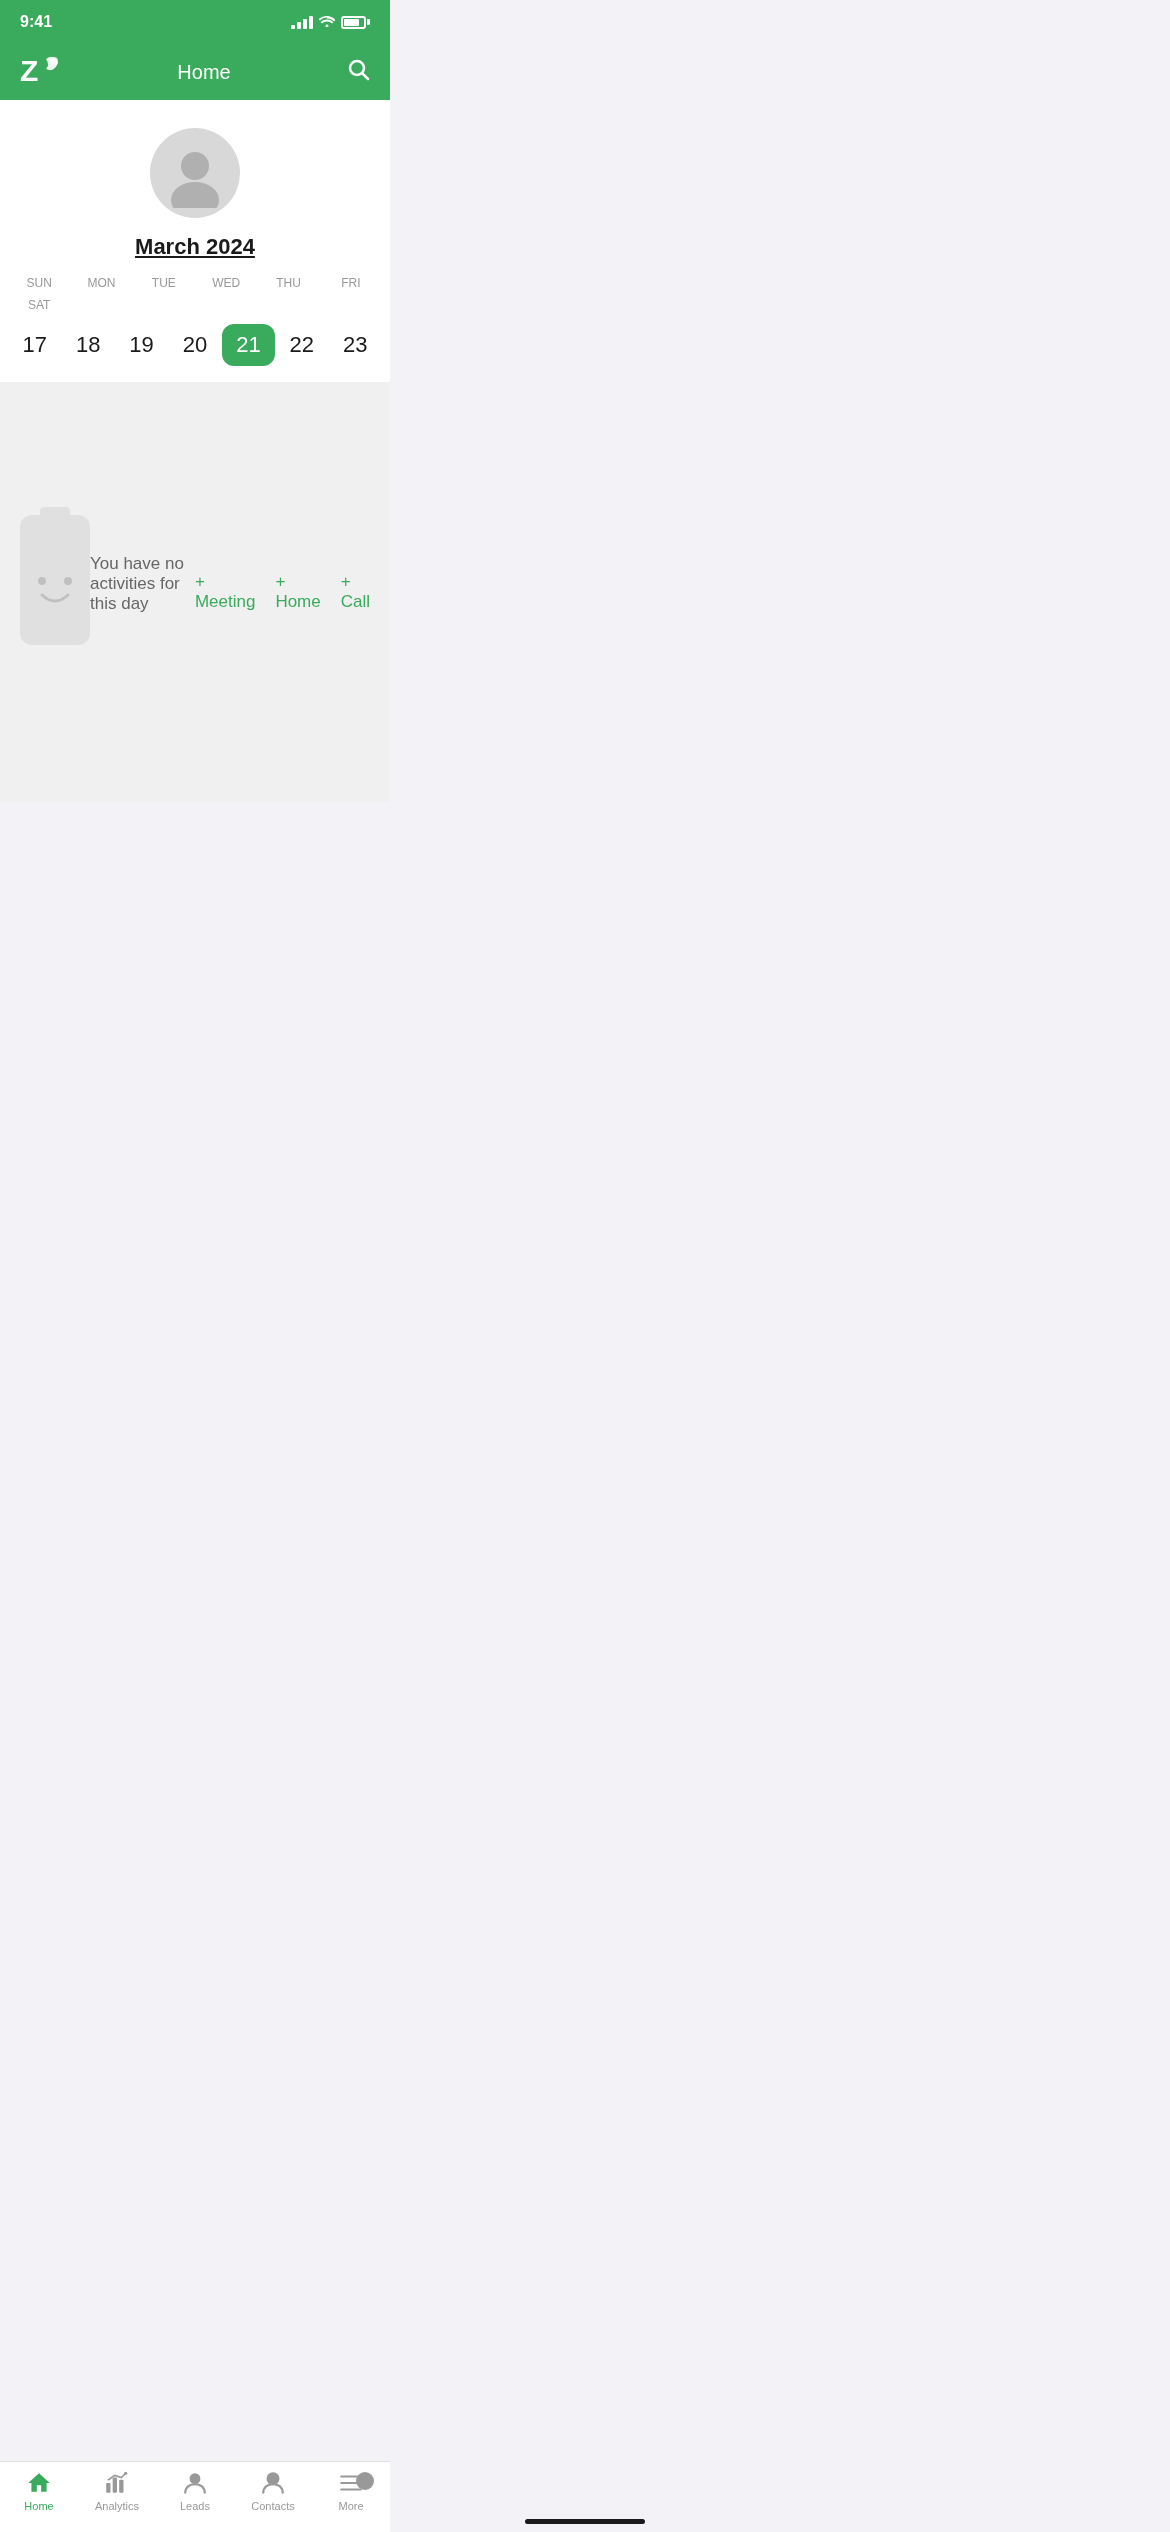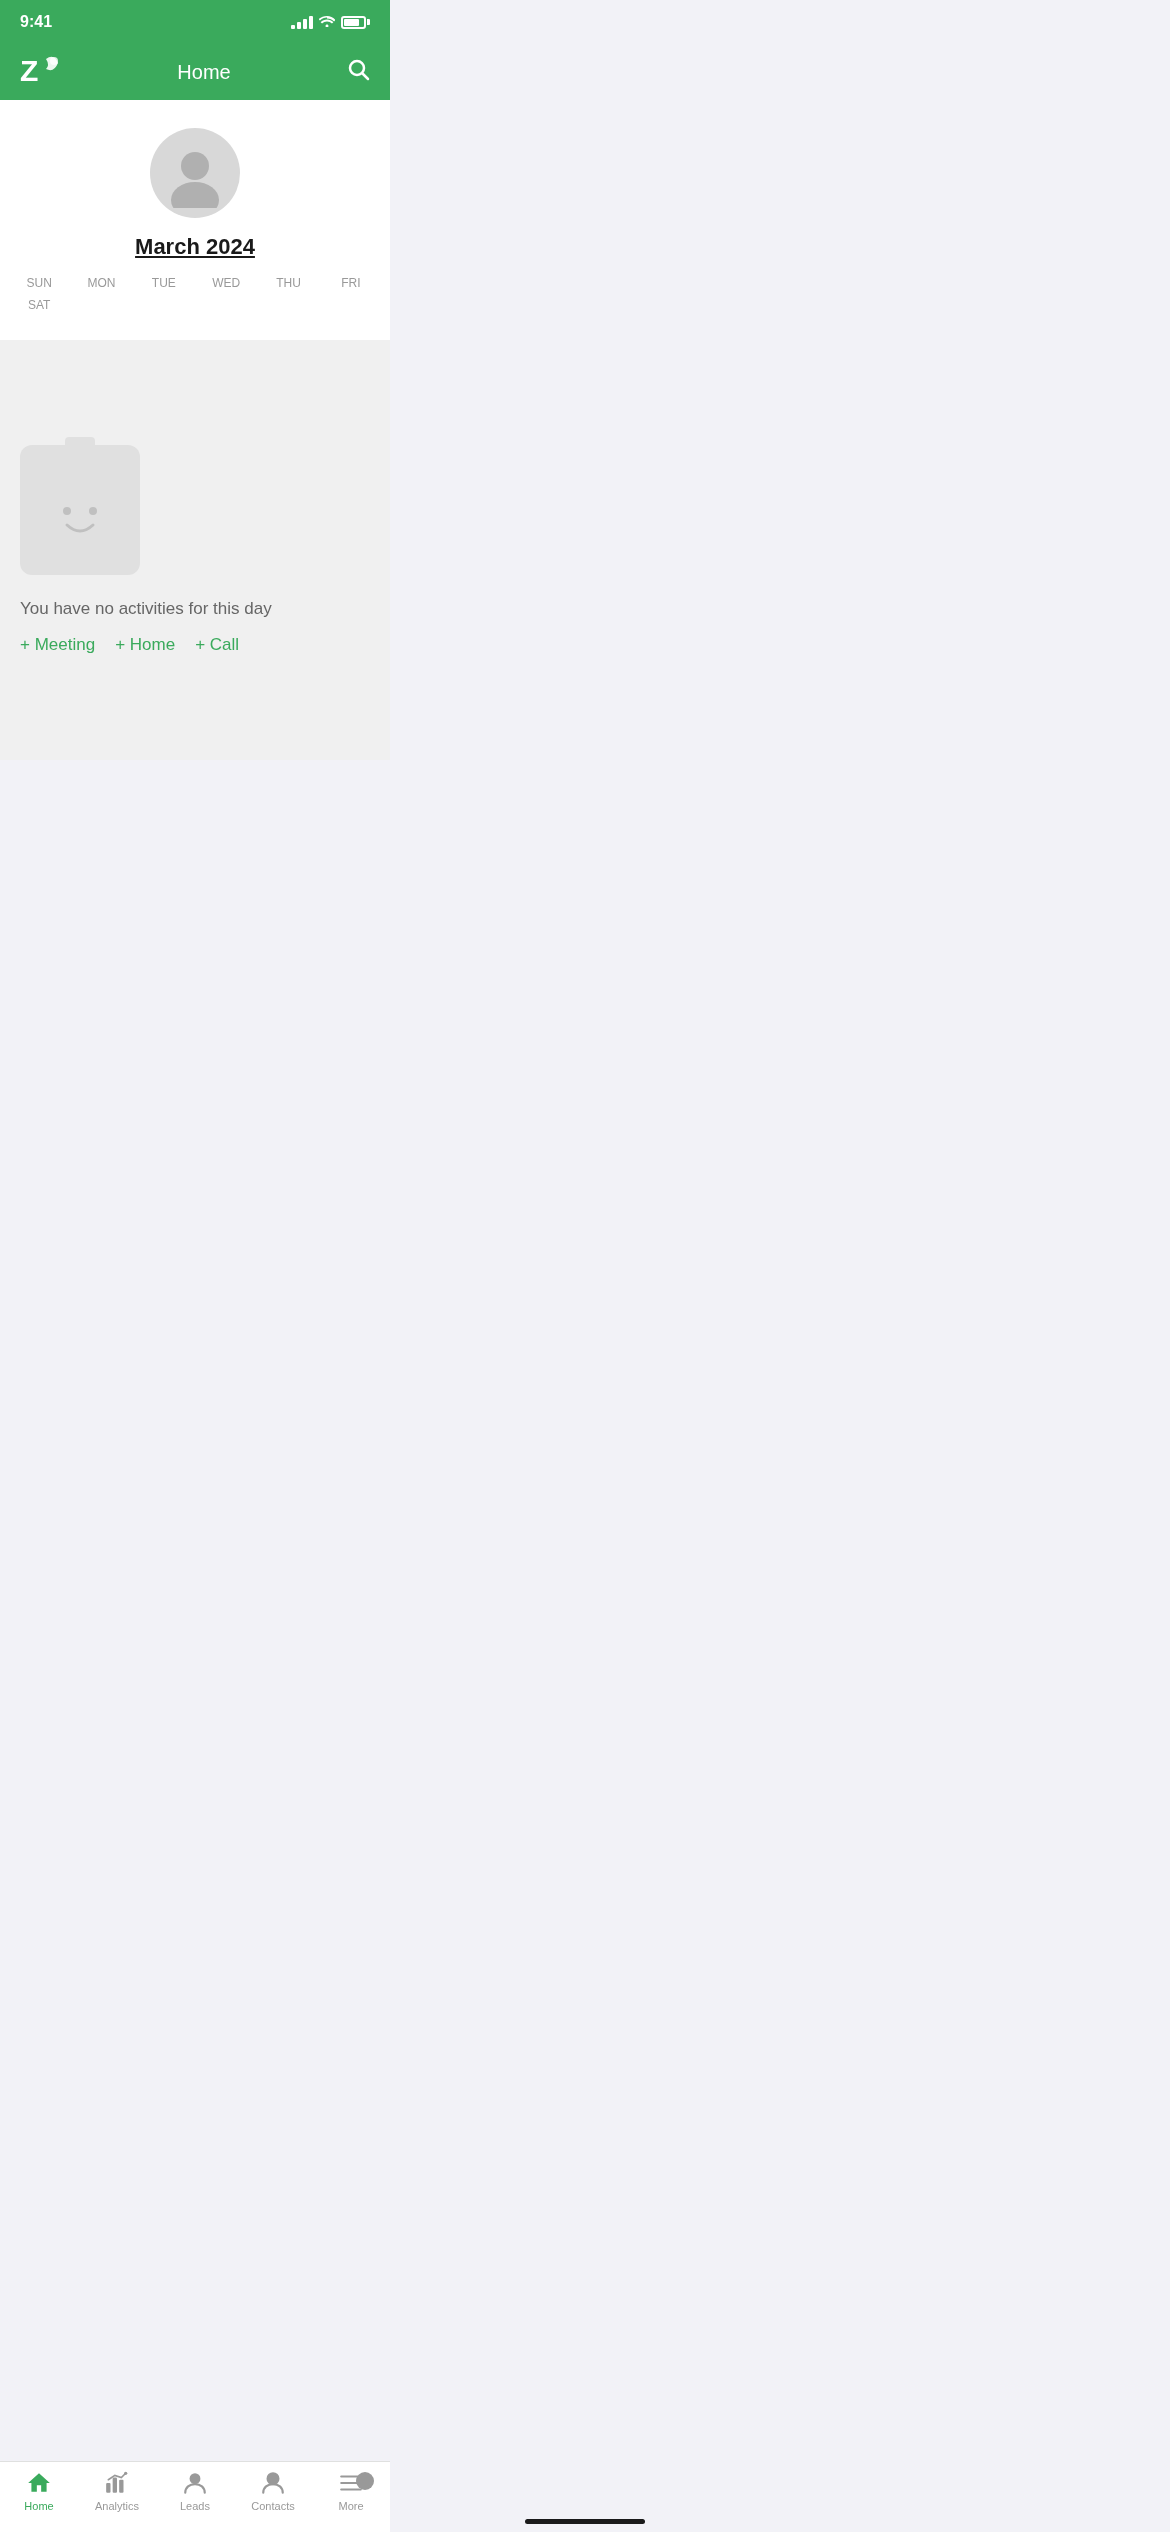--- a/index.html
+++ b/index.html
@@ -165,22 +165,22 @@
       border-radius: 12px;
       color: white;
       font-weight: 500;
     }
 
     
     .empty-section {
       background: #f0f0f0;
       min-height: 420px;
       display: flex;
-      flex-direction: column;
-      align-items: flex-start;
+      flex-direction: row;
+      align-items: center;
       justify-content: center;
       padding: 40px 20px;
     }
     .empty-illustration {
       width: 120px;
       height: 130px;
       background: #e0e0e0;
       border-radius: 12px;
       display: flex;
       align-items: center;
@@ -328,20 +328,29 @@
     <div class="month-title">March 2024</div>
     <div class="week-days">
       <div class="week-day">SUN</div>
       <div class="week-day">MON</div>
       <div class="week-day">TUE</div>
       <div class="week-day">WED</div>
       <div class="week-day">THU</div>
       <div class="week-day">FRI</div>
       <div class="week-day">SAT</div>
     </div>
+    <div class="week-dates">
+      <div class="date-cell">17</div>
+      <div class="date-cell">18</div>
+      <div class="date-cell">19</div>
+      <div class="date-cell">20</div>
+      <div class="date-cell active">21</div>
+      <div class="date-cell">22</div>
+      <div class="date-cell">23</div>
+    </div>
   </div>
 
   <div class="empty-section">
     <div class="empty-illustration">
       <svg width="70" height="70" viewBox="0 0 70 70" fill="none">
         <circle cx="22" cy="36" r="4" fill="#c0c0c0"></circle>
         <circle cx="48" cy="36" r="4" fill="#c0c0c0"></circle>
         <path d="M22 50 Q35 62 48 50" stroke="#c0c0c0" stroke-width="3" fill="none" stroke-linecap="round"></path>
       </svg>
     </div>

